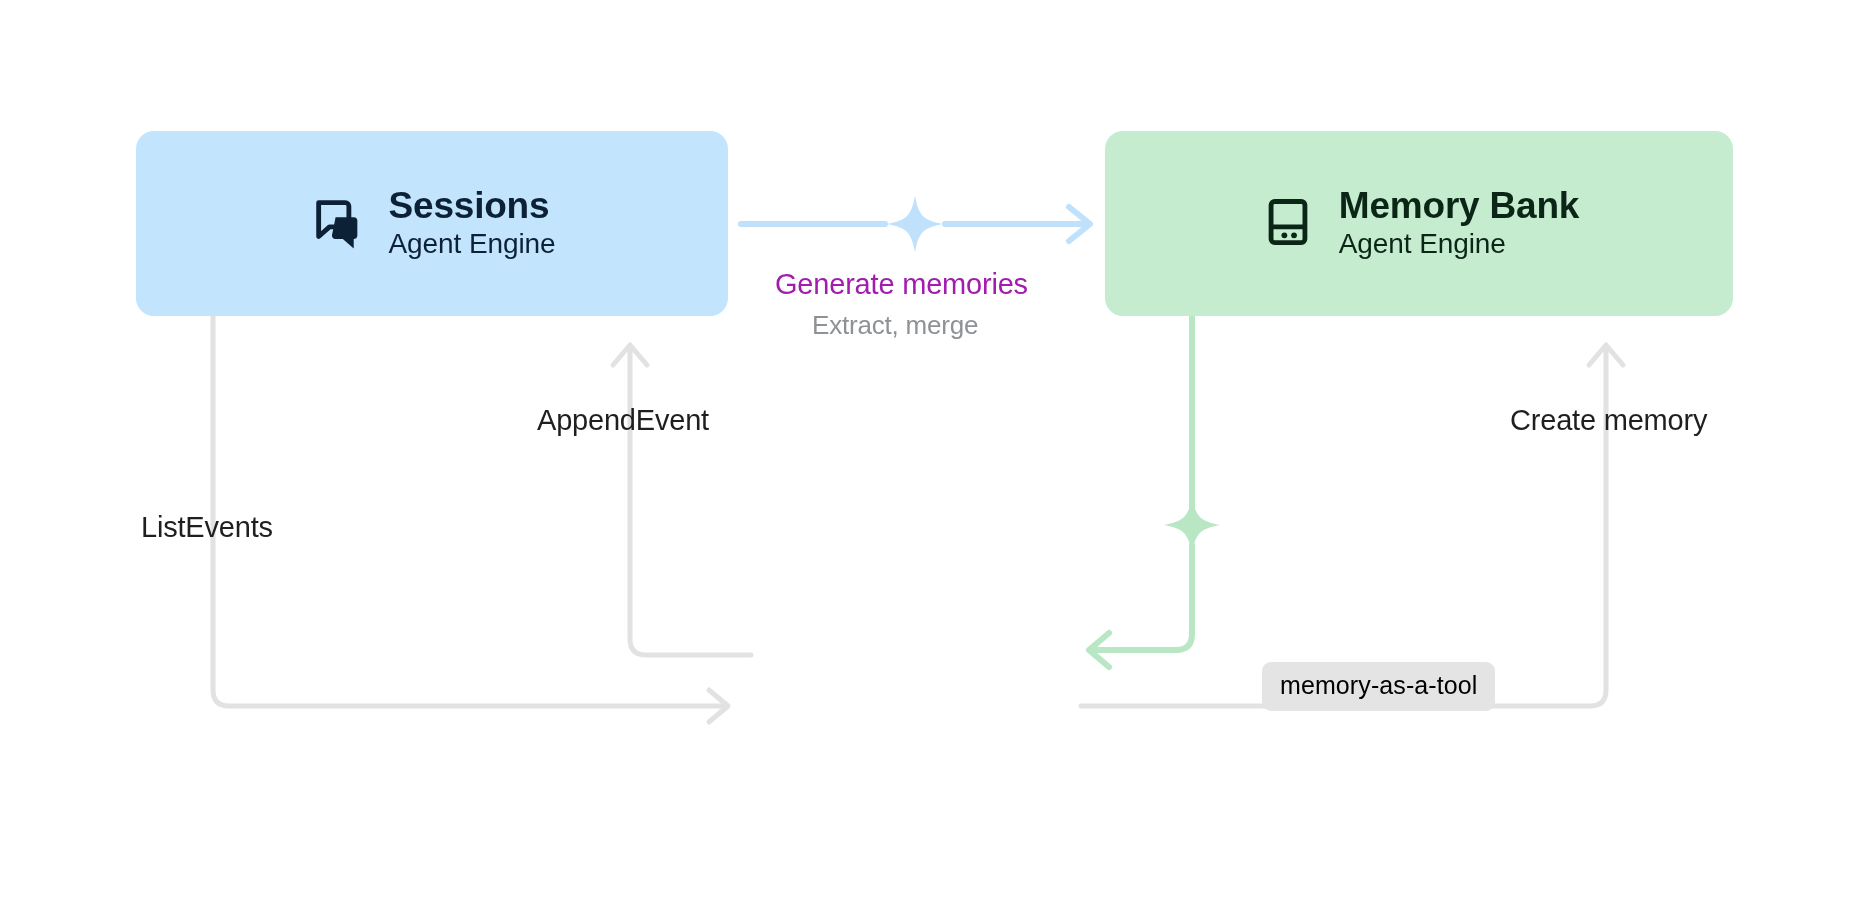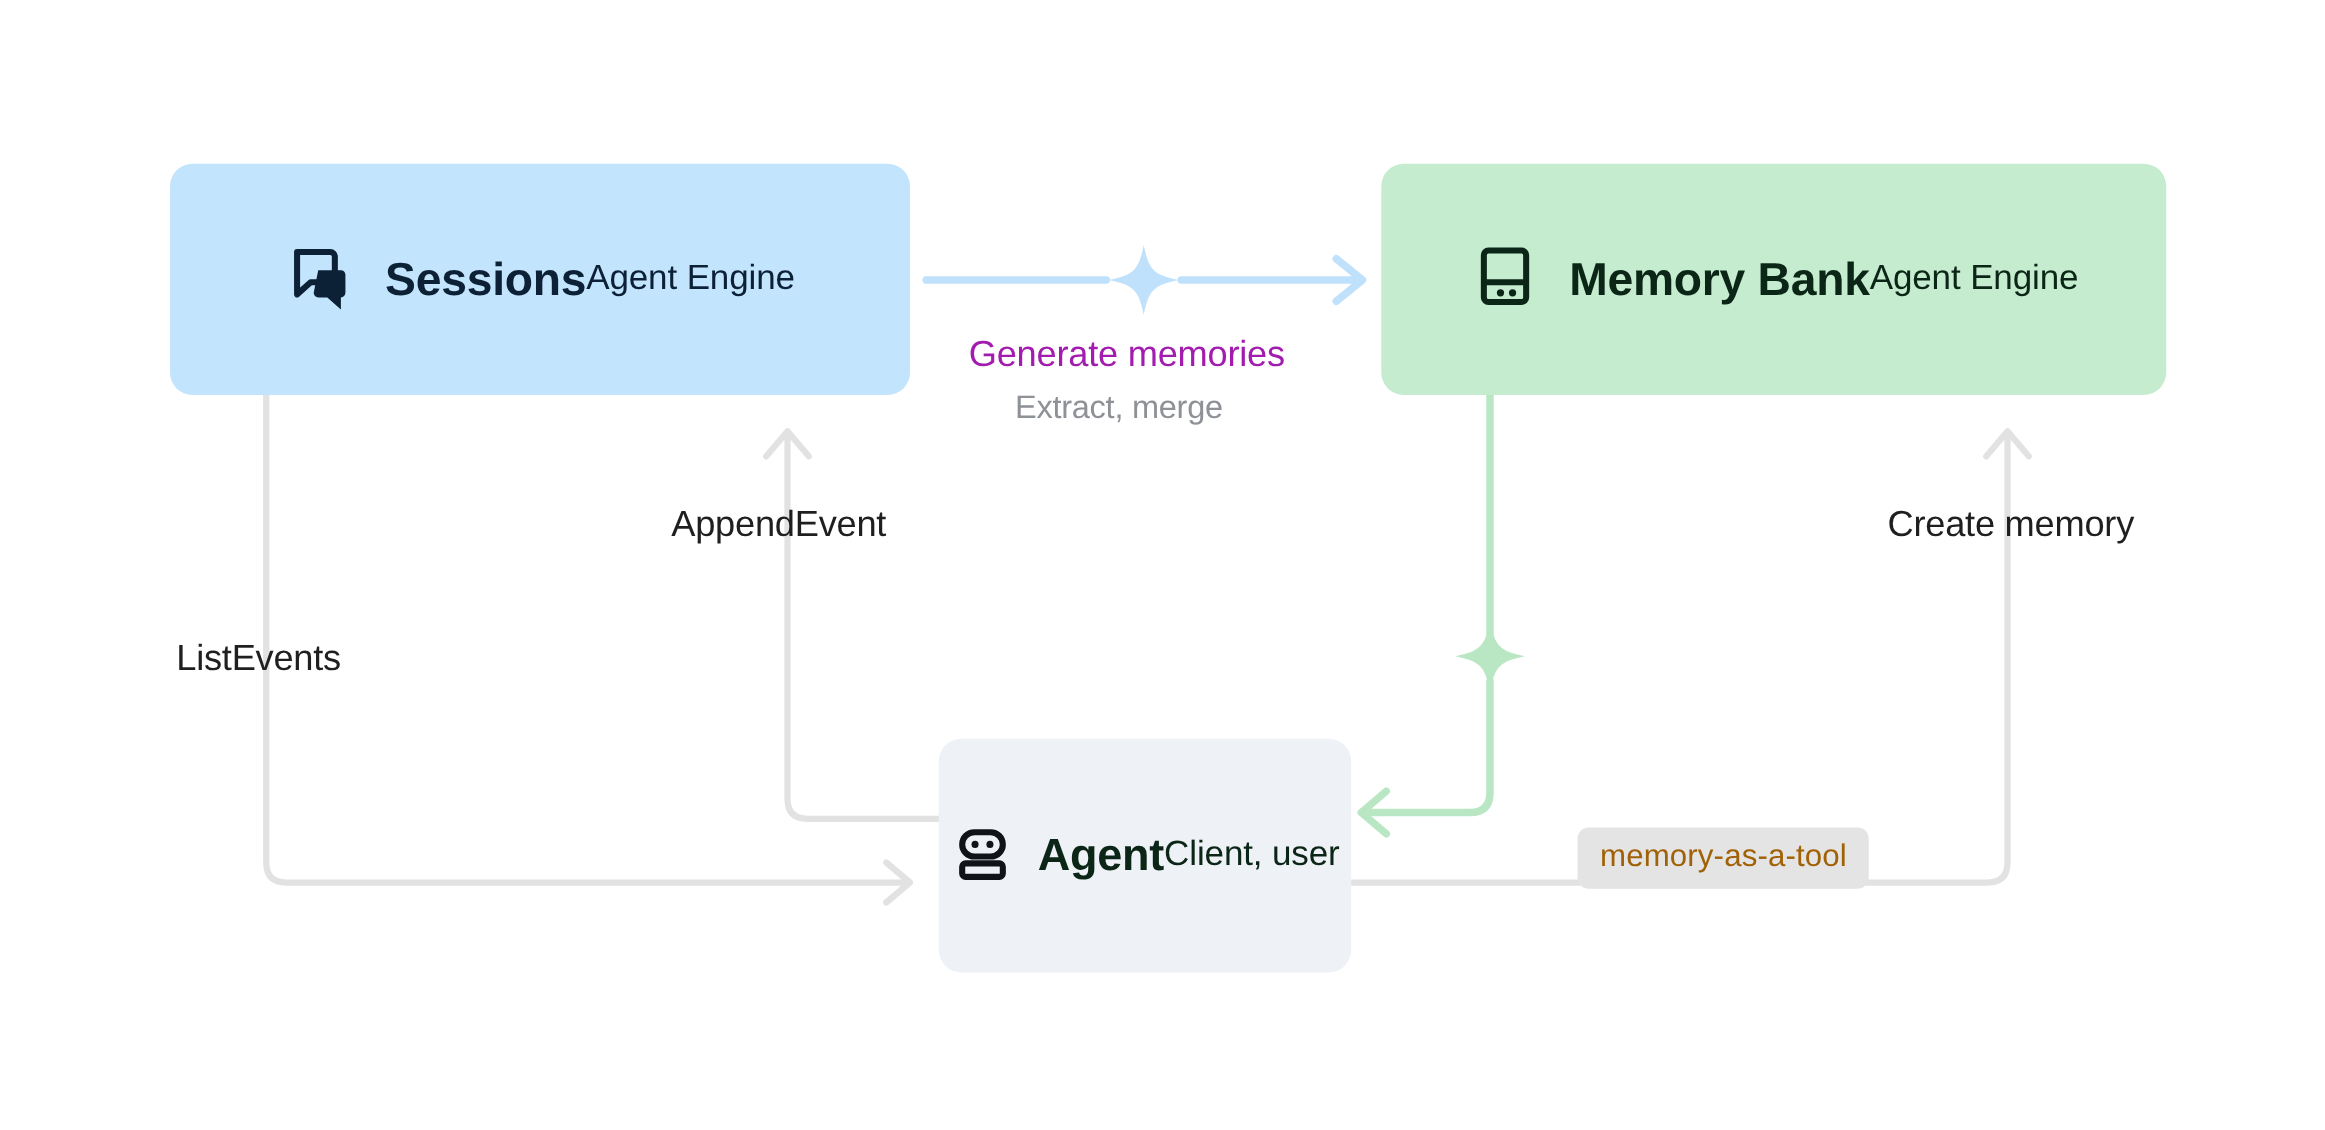--- a/index.html
+++ b/index.html
@@ -26,21 +26,21 @@
   
   .node {
     position: absolute;
     border-radius: 18px;
     display: flex;
     align-items: center;
     justify-content: center;
     gap: 22px;
   }
   .node .node-icon { flex: 0 0 auto; display:block; }
-  .node .node-text { display: flex; }
+  .node .node-text { display: flex; flex-direction: column; }
   .node .node-title {
     font-size: 37px;
     font-weight: 600;
     line-height: 1.08;
     letter-spacing: -0.2px;
   }
   .node .node-sub {
     font-size: 28px;
     font-weight: 400;
     line-height: 1.25;
@@ -84,21 +84,21 @@
   #lbl-retrieve    { left: 1230px; top: 509px; }
   #lbl-creatememory{ left: 1510px; top: 404px; }
 
   .badge {
     position: absolute;
     left: 1262px; top: 662px;
     background: #e4e4e4;
     border-radius: 9px;
     padding: 9px 18px 11px 18px;
     font-size: 25px;
-    color: #a16207;
+    color: #000000;
     letter-spacing: 0.1px;
     white-space: nowrap;
   }
 </style>
 </head>
 <body>
 
 <div id="canvas">
 
   <svg class="edges" viewBox="0 0 1860 904">
@@ -145,34 +145,20 @@
         <circle cx="21" cy="35" r="2.4" fill="#0b2616"></circle>
         <circle cx="29" cy="35" r="2.4" fill="#0b2616"></circle>
       </svg>
     </span>
     <span class="node-text">
       <span class="node-title">Memory Bank</span>
       <span class="node-sub">Agent Engine</span>
     </span>
   </div>
 
-  <div class="node" id="node-agent">
-    <span class="node-icon">
-      <svg width="52" height="52" viewBox="0 0 48 48" aria-hidden="true">
-        <rect x="9" y="9" width="30" height="18" rx="9" fill="none" stroke="#101418" stroke-width="4.5"></rect>
-        <circle cx="18.5" cy="18" r="2.6" fill="#101418"></circle>
-        <circle cx="29.5" cy="18" r="2.6" fill="#101418"></circle>
-        <rect x="9" y="32" width="30" height="10" rx="2.5" fill="none" stroke="#101418" stroke-width="4.5"></rect>
-      </svg>
-    </span>
-    <span class="node-text">
-      <span class="node-title">Agent</span>
-      <span class="node-sub">Client, user</span>
-    </span>
-  </div>
 
   <div class="label primary" id="lbl-generate">Generate memories</div>
   <div class="label secondary" id="lbl-extract">Extract, merge</div>
 
   <div class="label edge" id="lbl-appendevent">AppendEvent</div>
 
   <div class="label edge" id="lbl-listevents">ListEvents</div>
 
 
   <div class="label edge" id="lbl-creatememory">Create memory</div>

